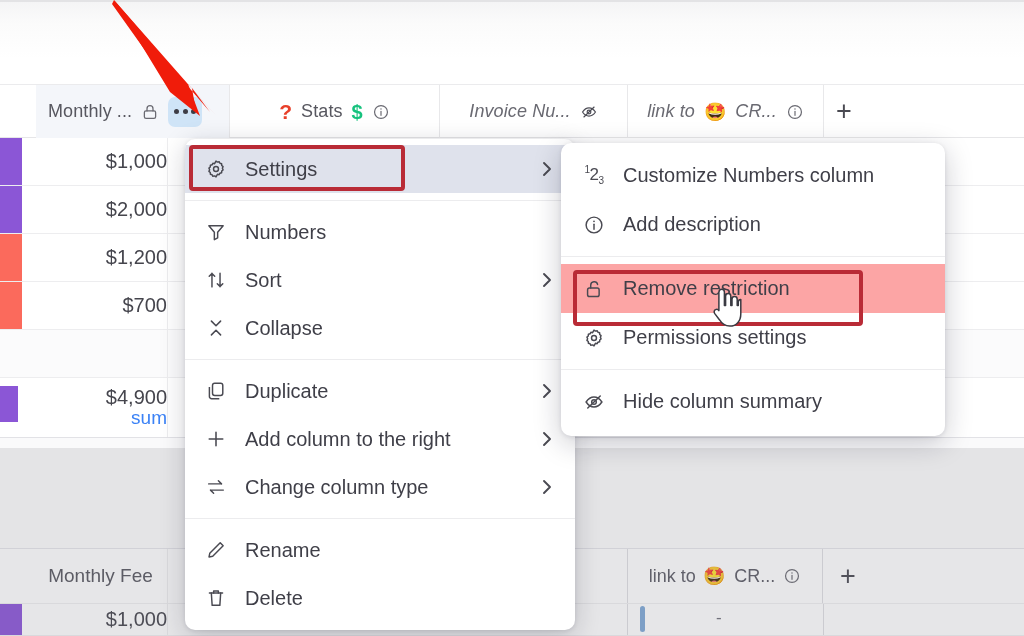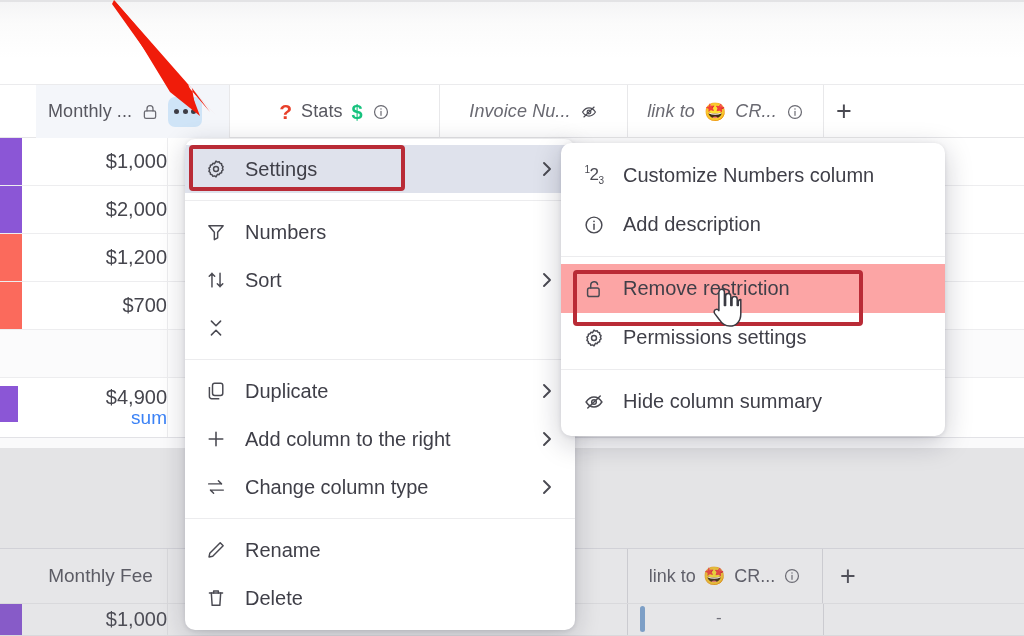--- a/index.html
+++ b/index.html
@@ -374,20 +374,21 @@
       </span>
     </div>
 
     <div class="mi">
       <span class="mi-icon">
         <svg viewBox="0 0 24 24" fill="none" stroke="#4a4a52" stroke-width="1.7" stroke-linecap="round" stroke-linejoin="round">
           <path d="M7 4.5l5 5 5-5"></path>
             <path d="M7 19.5l5-5 5 5"></path>
         </svg>
       </span>
+      <span class="mi-label">Collapse</span>
     </div>
 
     <div class="sep"></div>
 
     <div class="mi">
       <span class="mi-icon">
         <svg viewBox="0 0 24 24" fill="none" stroke="#4a4a52" stroke-width="1.6" stroke-linejoin="round">
           <rect x="8.2" y="3.6" width="11.2" height="13.2" rx="2.4"></rect>
           <path d="M15.6 20.4H7.2a2.4 2.4 0 0 1-2.4-2.4V7.6"></path>
         </svg>

